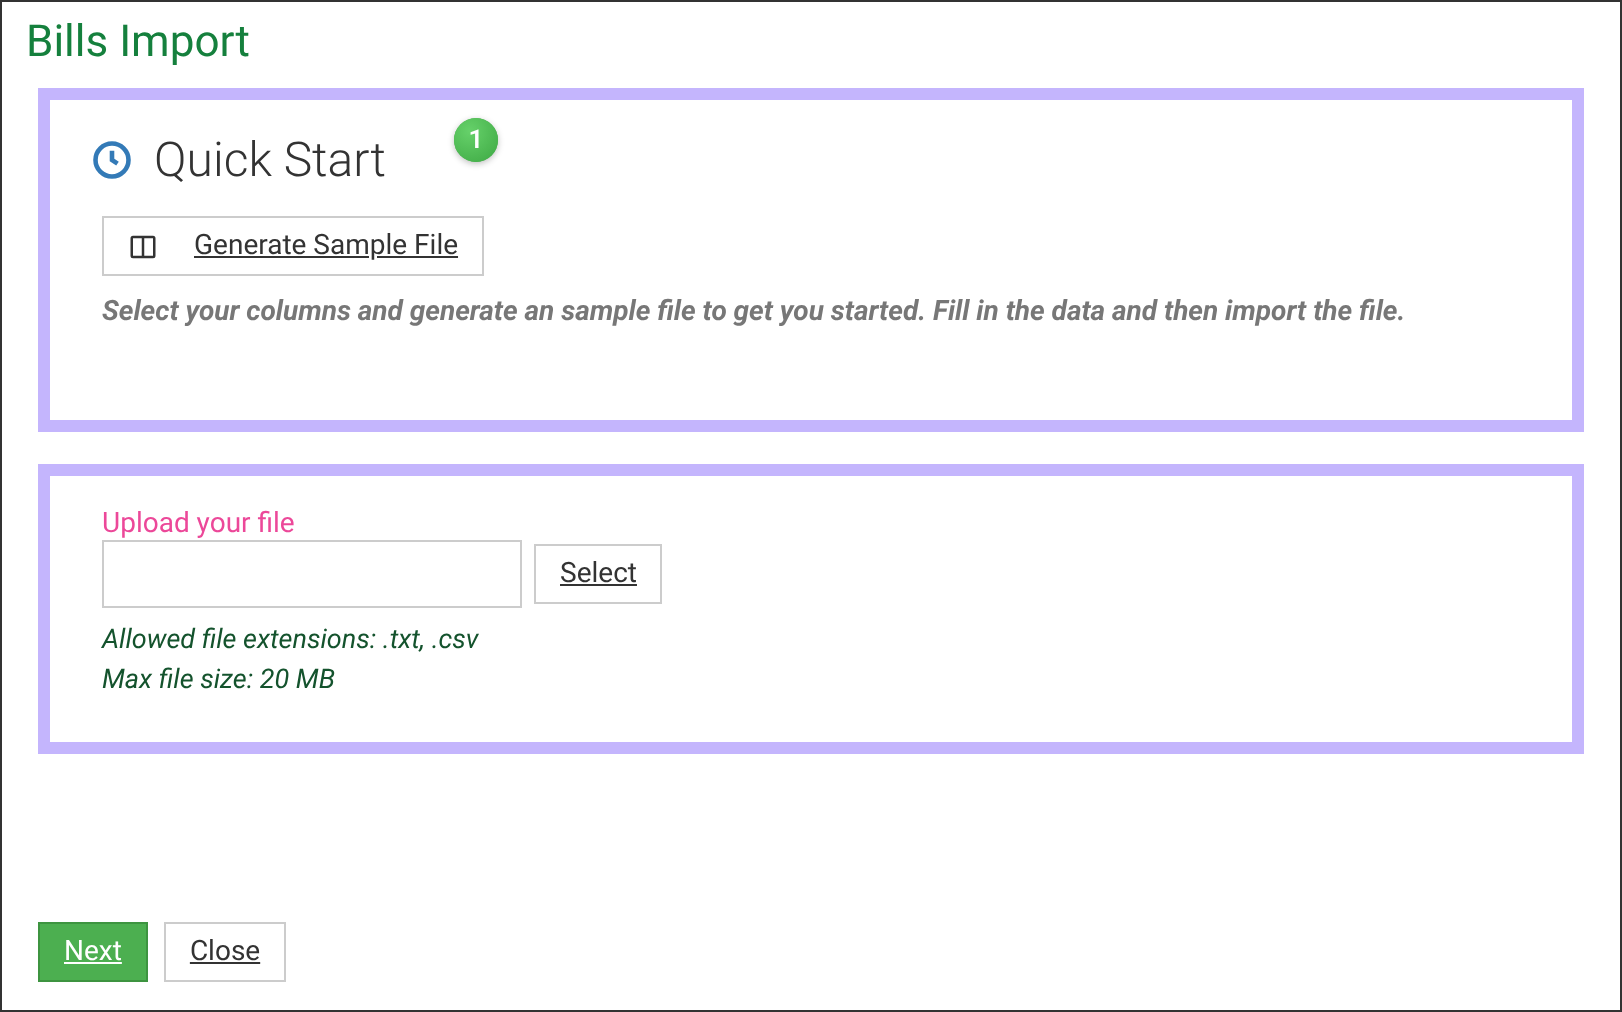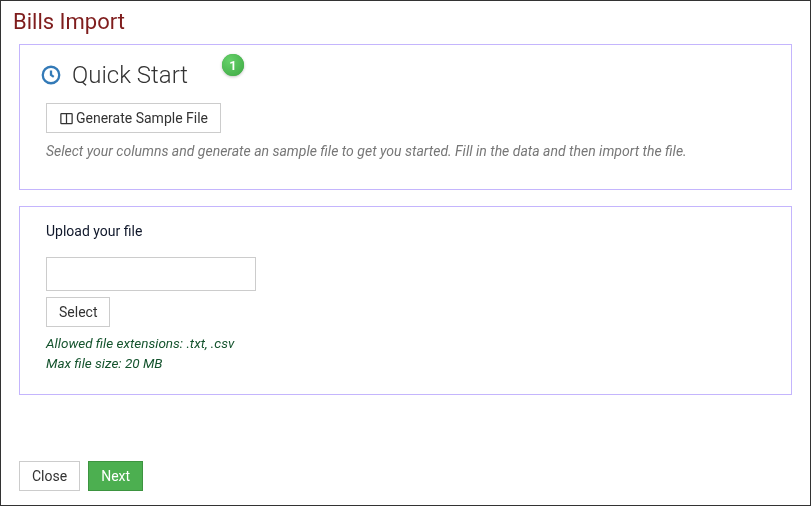--- a/index.html
+++ b/index.html
@@ -5,27 +5,27 @@
     * { box-sizing: border-box; margin: 0; padding: 0; }
     body {
       font-family: "Segoe UI", -apple-system, BlinkMacSystemFont, Roboto, "Helvetica Neue", Arial, sans-serif;
       background: #fff;
       width: 811px;
       height: 506px;
       border: 1px solid #333;
       position: relative;
     }
     .page-title {
-      color: #7f1d1d;
+      color: #15803d;
       font-size: 22px;
       font-weight: 400;
       padding: 8px 12px 6px 12px;
     }
     .card {
-      border: 1px solid #c4b5fd;
+      border: 6px solid #c4b5fd;
       margin: 4px 18px 16px 18px;
       padding: 16px 20px 20px 20px;
       background: #fff;
     }
     .section-header {
       display: flex;
       align-items: center;
       margin-bottom: 14px;
       position: relative;
     }
@@ -66,51 +66,52 @@
     }
     .btn {
       background: #fff;
       border: 1px solid #ccc;
       color: #333;
       font-size: 14px;
       padding: 6px 12px;
       cursor: pointer;
       display: inline-flex;
       align-items: center;
-      gap: 2px;
+      gap: 18px;
       font-family: inherit;
+      text-decoration: underline;
     }
     .btn-primary {
       background: #4caf50;
       border: 1px solid #3d9440;
       color: #fff;
     }
     .helper-text {
       font-style: italic;
       color: #777;
       font-size: 14px;
-      margin: 10px 0 10px 0;
+      margin: 10px 0 26px 0;
+      font-weight: bold;
     }
     .hint-text {
       font-style: italic;
       color: #14532d;
       font-size: 13.5px;
       line-height: 1.5;
     }
     .upload-label {
       font-size: 14px;
-      color: #0f172a;
-      margin-bottom: 18px;
+      color: #ec4899;
+      margin-bottom: 0;
     }
     .upload-row {
       display: flex;
       gap: 6px;
       margin-bottom: 6px;
-      align-items: flex-start;
-      flex-direction: column;
+      align-items: center;
     }
     .upload-input {
       width: 210px;
       border: 1px solid #ccc;
       padding: 6px 8px;
       font-size: 14px;
       font-family: inherit;
       height: 34px;
     }
     .footer {
@@ -163,15 +164,15 @@
     <div class="upload-row">
       <input type="text" class="upload-input" readonly="" style="">
       <button class="btn">Select</button>
     </div>
     <div class="hint-text">Allowed file extensions: .txt, .csv</div>
     <div class="hint-text">Max file size: 20 MB</div>
   </div>
 </div>
 
 <div class="footer">
+  <button class="btn btn-primary">Next</button>
   <button class="btn">Close</button>
-  <button class="btn btn-primary">Next</button>
 </div>
 
 </body></html>

